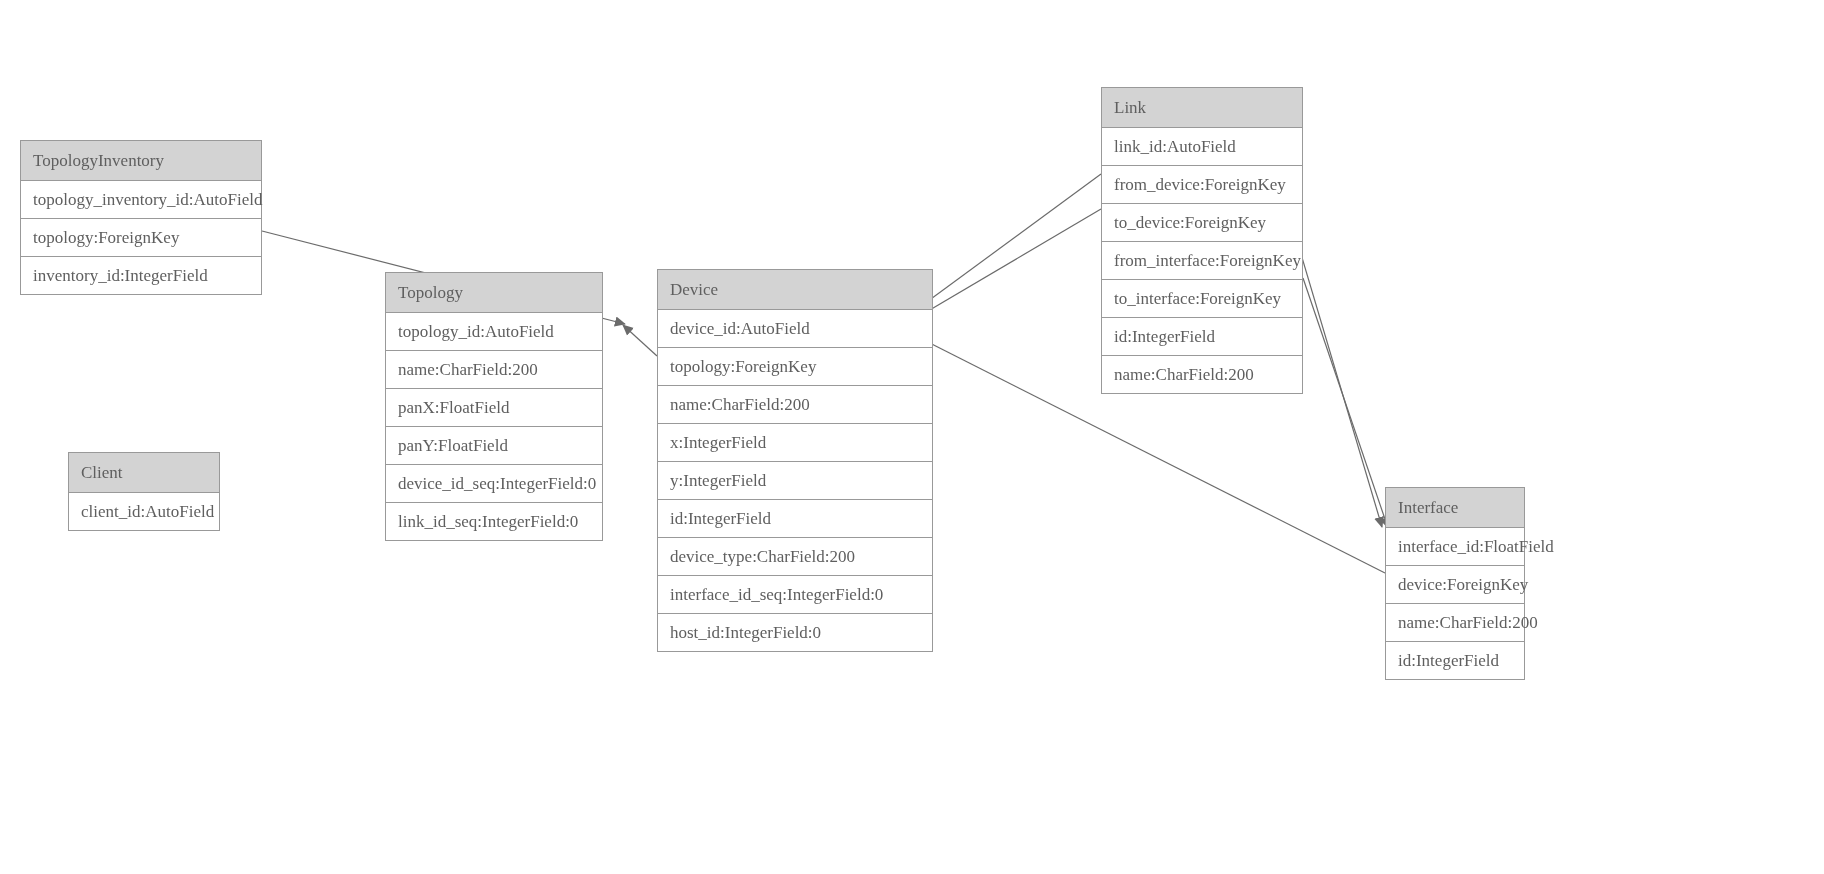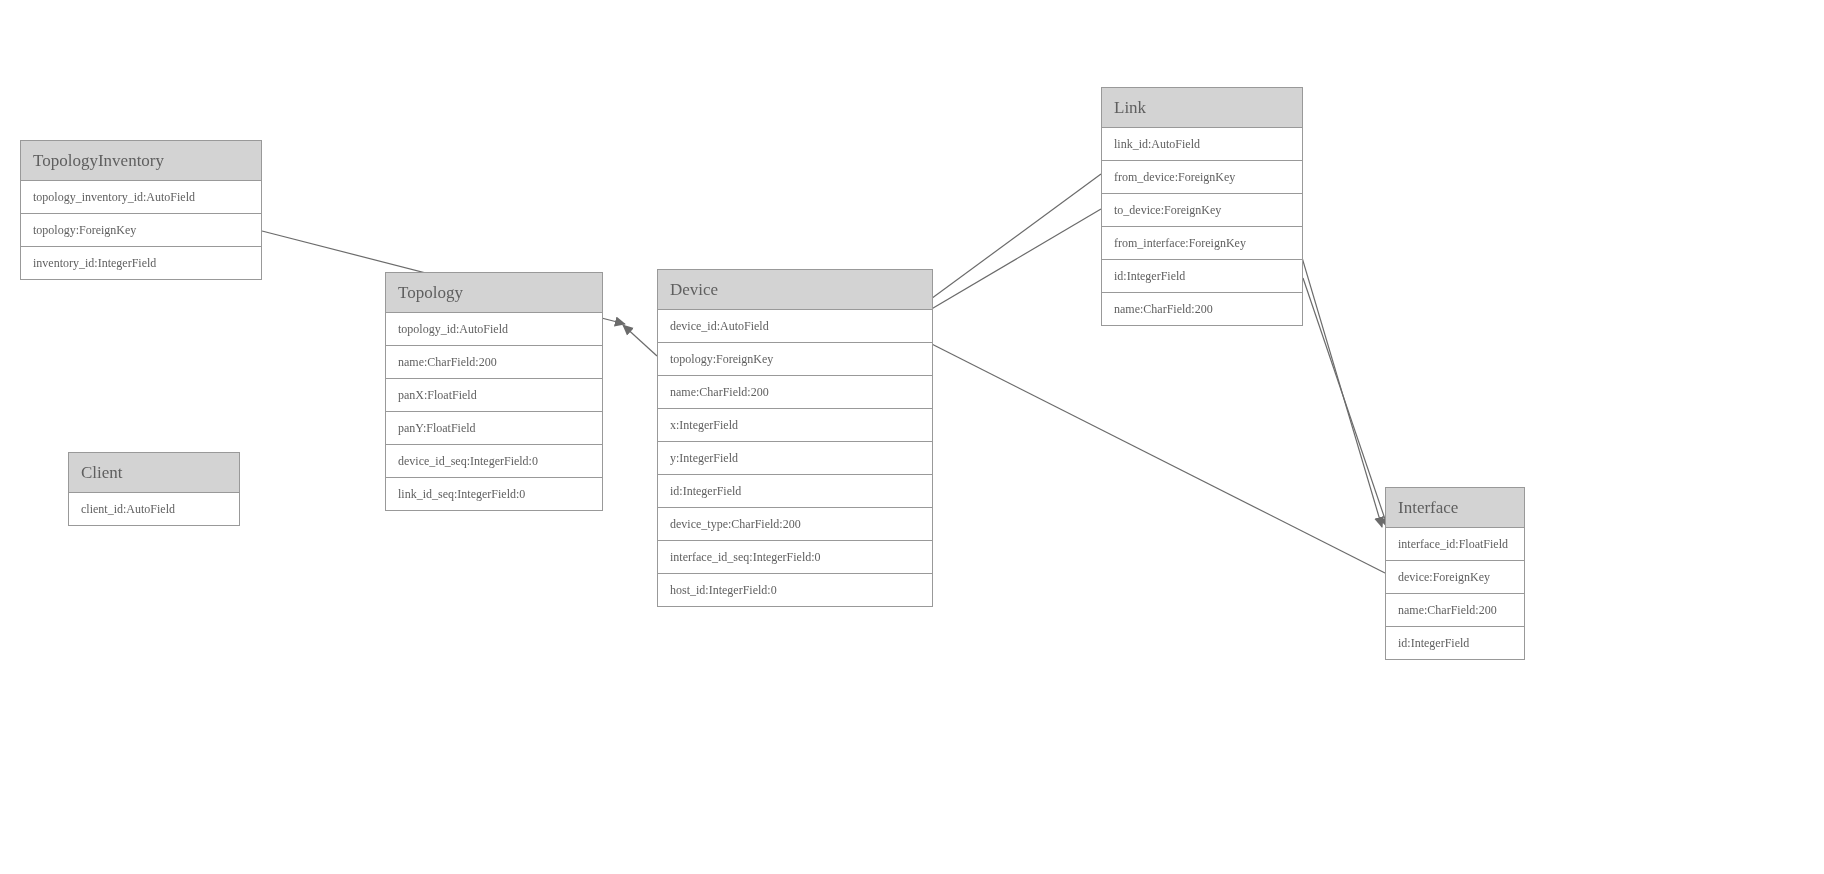--- a/index.html
+++ b/index.html
@@ -23,21 +23,21 @@
     color:#5f5f5f;
     font-size:17px;
     line-height:1;
     padding:11px 22px 11px 12px;
     box-sizing:border-box;
     white-space:nowrap;
   }
   .field{
     border-bottom:1px solid #999999;
     color:#5f5f5f;
-    font-size:12px;
+    font-size:17px;
     line-height:1;
     padding:10px 10px 10px 12px;
     box-sizing:border-box;
     white-space:nowrap;
     background:#ffffff;
   }
   .field:last-child{border-bottom:none;}
 </style>
 </head>
 <body>
@@ -107,28 +107,29 @@
         <div class="field">device_type:CharField:200</div>
         <div class="field">interface_id_seq:IntegerField:0</div>
         <div class="field">host_id:IntegerField:0</div>
       </div>
       <div class="entity" style="left: 1101px; top: 87px; width: 202px;">
         <div class="entity-header">Link</div>
         <div class="field">link_id:AutoField</div>
         <div class="field">from_device:ForeignKey</div>
         <div class="field">to_device:ForeignKey</div>
         <div class="field">from_interface:ForeignKey</div>
+        <div class="field">to_interface:ForeignKey</div>
         <div class="field">id:IntegerField</div>
         <div class="field">name:CharField:200</div>
       </div>
       <div class="entity" style="left: 1385px; top: 487px; width: 140px;">
         <div class="entity-header">Interface</div>
         <div class="field">interface_id:FloatField</div>
         <div class="field">device:ForeignKey</div>
         <div class="field">name:CharField:200</div>
         <div class="field">id:IntegerField</div>
       </div>
-      <div class="entity" style="left: 68px; top: 452px; width: 172px;">
+      <div class="entity" style="left: 68px; top: 452px; width: 152px;">
         <div class="entity-header">Client</div>
         <div class="field">client_id:AutoField</div>
       </div>
     </div>
 </div>
 
 </body></html>

